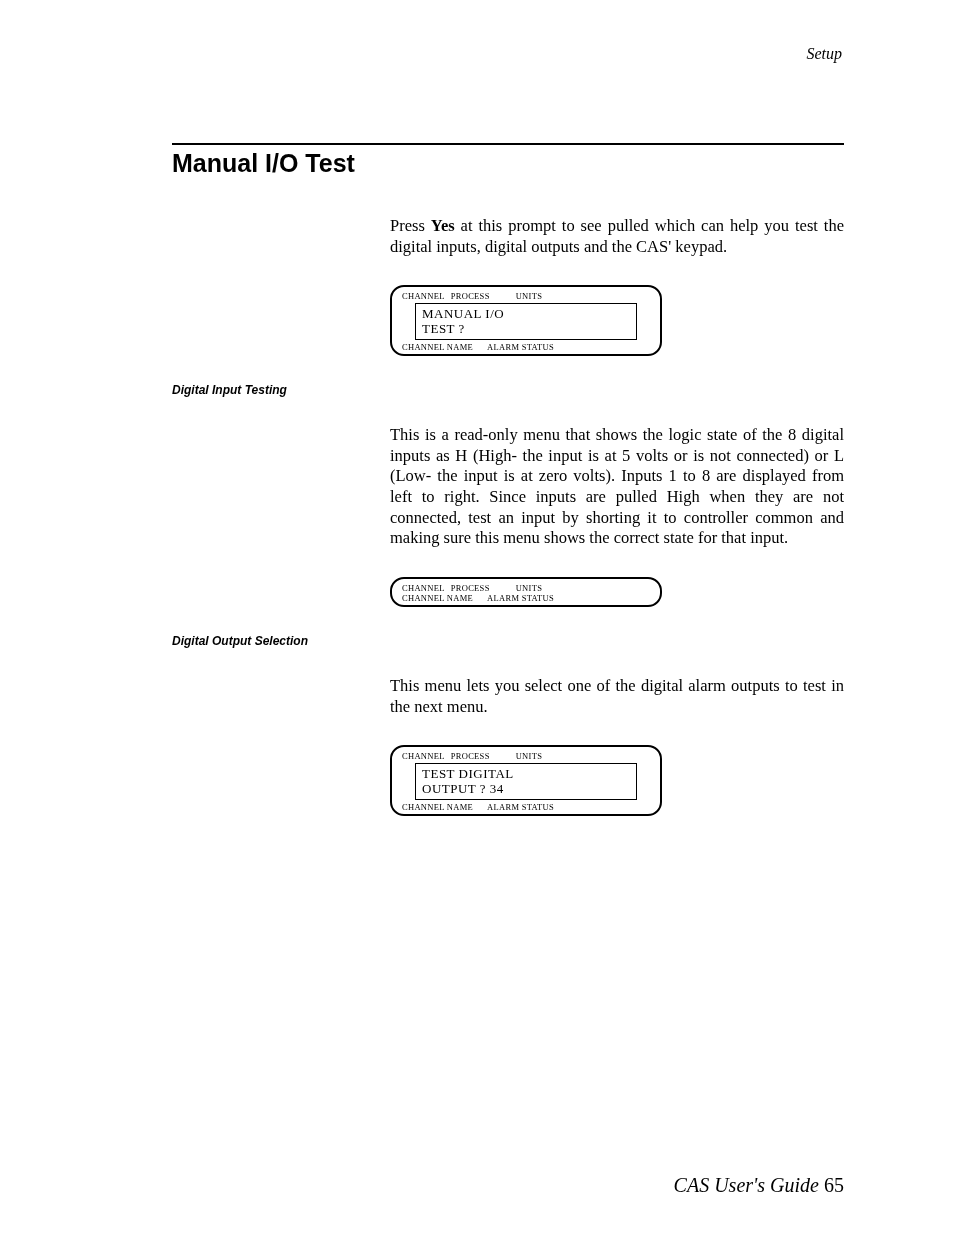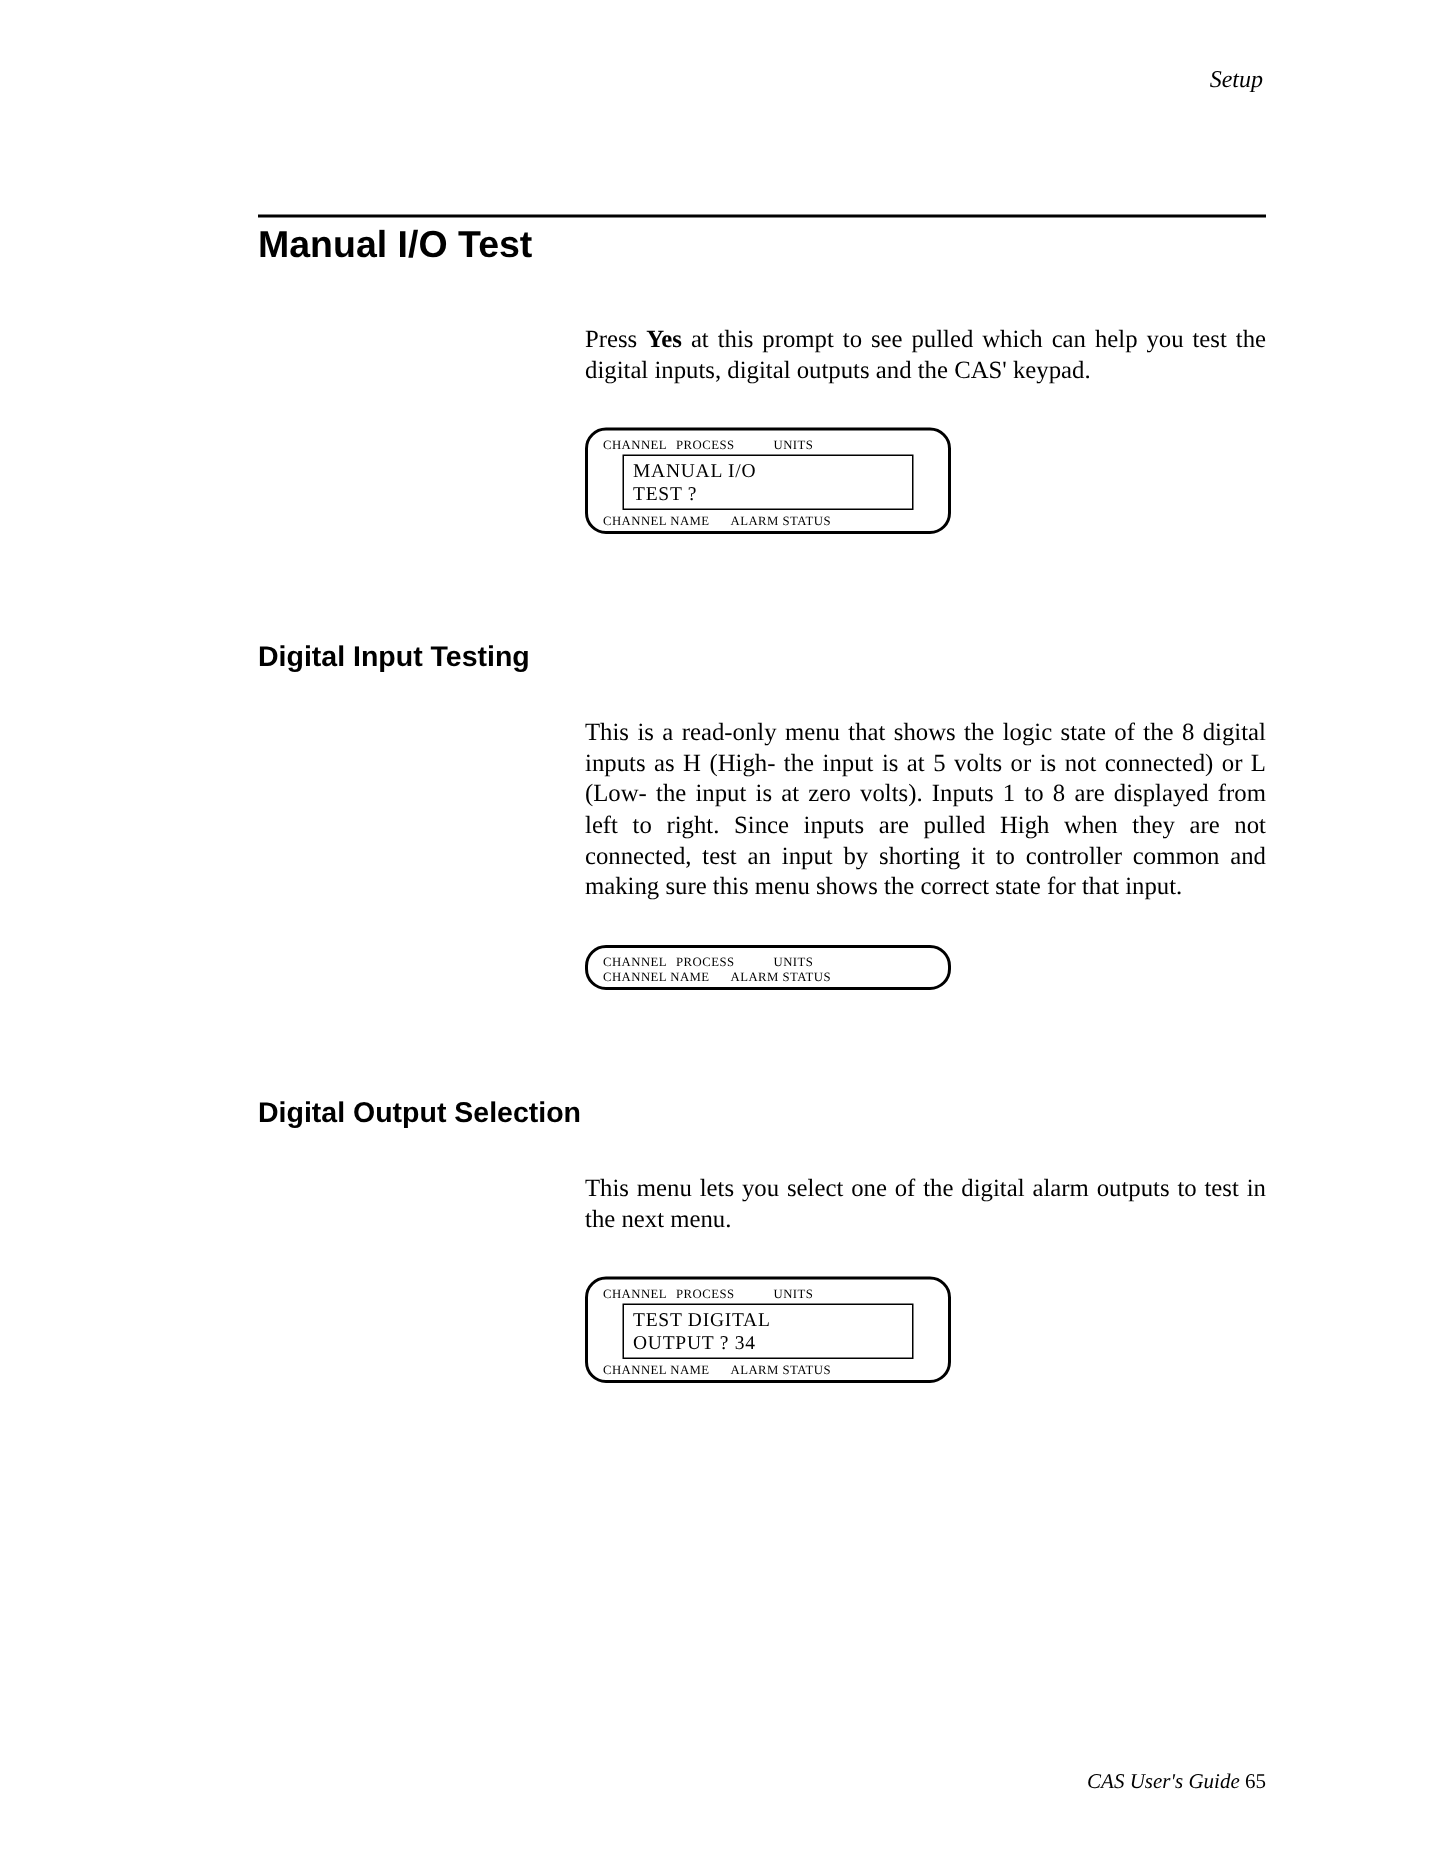--- a/index.html
+++ b/index.html
@@ -31,33 +31,34 @@
   }
   h1.main {
     font-family: Helvetica, Arial, sans-serif;
     font-weight: bold;
     font-size: 25px;
     margin: 0 0 38px 0;
   }
   h2.sub {
     font-family: Helvetica, Arial, sans-serif;
     font-weight: bold;
-    font-size: 19px;
-    margin: 72px 0 28px 0;
+    font-size: 12px;
+    margin: 27px 0 28px 0;
+    font-style: italic;
   }
   .body-para {
     margin-left: 218px;
     font-size: 16.5px;
     line-height: 1.25;
     text-align: justify;
     margin-bottom: 28px;
   }
   .lcd {
     margin-left: 218px;
-    width: 244px;
+    width: 272px;
     border: 2.2px solid #000;
     border-radius: 14px;
     padding: 4px 0 2px 0;
     box-sizing: border-box;
   }
   .lcd-top, .lcd-bot {
     font-size: 8.5px;
     letter-spacing: 0.3px;
     font-family: "Times New Roman", Times, serif;
     padding: 0 10px;
@@ -76,21 +77,21 @@
     font-size: 13px;
     line-height: 1.15;
     font-family: "Times New Roman", Times, serif;
     letter-spacing: 0.5px;
   }
   .footer {
     position: absolute;
     bottom: 38px;
     right: 110px;
     font-style: italic;
-    font-size: 14px;
+    font-size: 20px;
   }
   .footer .num {
     font-style: normal;
   }
   b.yes { font-weight: bold; }
 </style>
 </head>
 <body>
 
 <div class="page">

